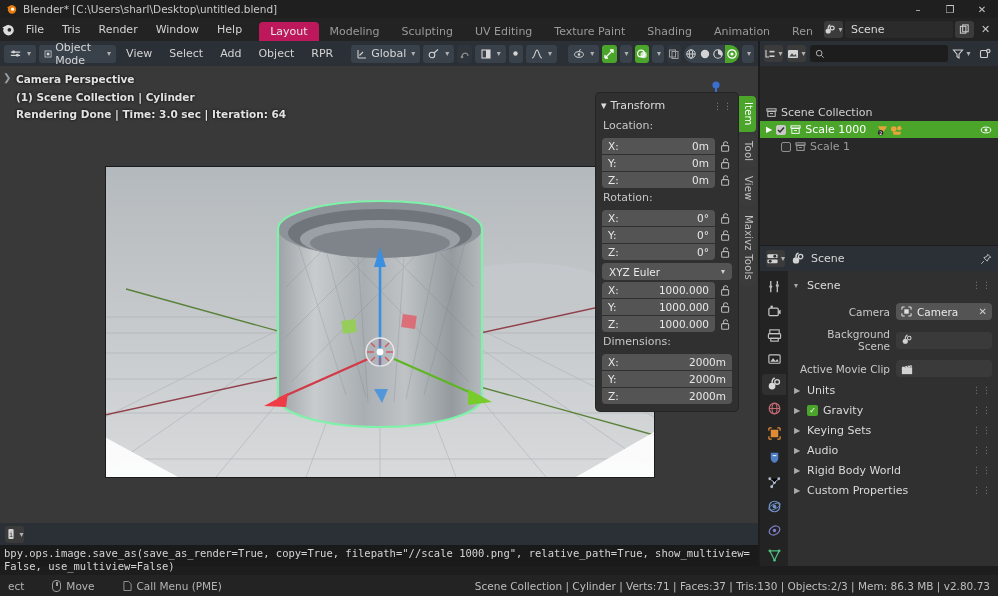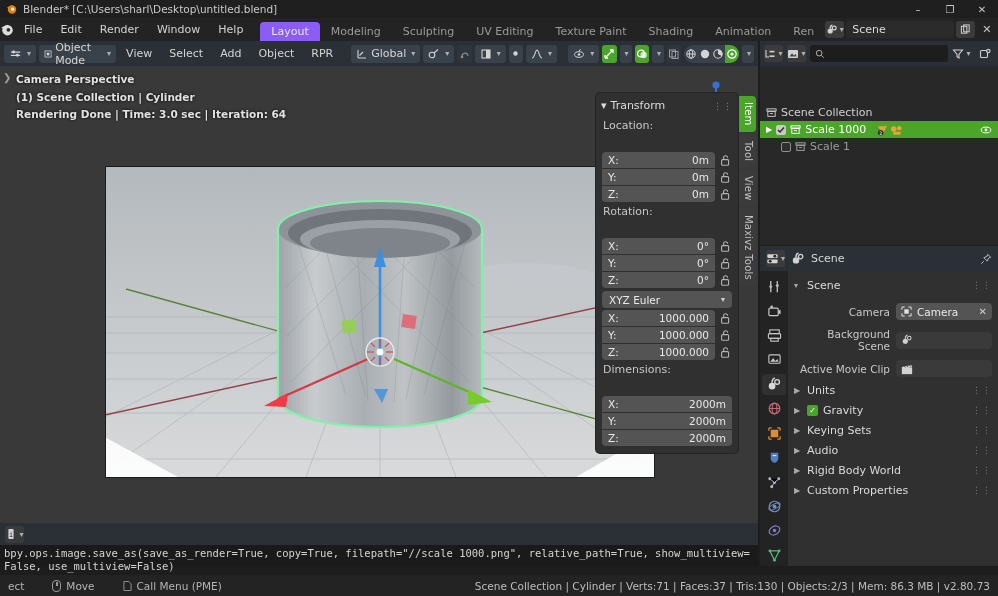--- a/index.html
+++ b/index.html
@@ -29,21 +29,21 @@
     position: relative;
   }
   .blender-logo { width: 26px; display:flex; align-items:center; justify-content:center; }
   .menu-item { padding: 0 9px; display: flex; align-items: center; font-size: 11px; color: #d3d3d3; white-space: nowrap;}
   .ws-tabs { display: flex; align-items: flex-end; margin-left: 8px; }
   .ws-tab {
     padding: 0 11px; height: 19px; display: flex; align-items: center;
     font-size: 11px; color: #9a9a9a; border-radius: 4px 4px 0 0; align-self: flex-end;
     white-space: nowrap;
   }
-  .ws-tab.active { background: #8b5cf6; color: #e6e6e6; }
+  .ws-tab.active { background: #be185d; color: #e6e6e6; }
   .topbar-right { margin-left: auto; display: flex; align-items: center; gap: 2px; padding-right: 3px; }
   .field-dark {
     background: #2b2b2b; border-radius: 3px; height: 17px; display: flex; align-items: center;
     padding: 0 6px; font-size: 11px; color: #d8d8d8;
   }
   .icon-btn {
     width: 19px; height: 17px; background: #3b3b3b; border-radius: 3px;
     display: flex; align-items: center; justify-content: center; color: #c8c8c8;
   }
   .icon-btn.flat { background: transparent; }
@@ -82,21 +82,21 @@
   .floor { position: absolute; inset: 0; background:
       linear-gradient(to bottom, #b7bcc0 0%, #c3c7ca 35%, #cfd2d4 60%, #d7d9da 100%); }
 
   .axis-gizmo { position: absolute; right: 14px; top: 12px; width: 52px; height: 52px; z-index: 4; }
 
   
   .npanel { position: absolute; right: 20px; top: 27px; width: 142px; background: #303030;
             border-radius: 4px; padding: 4px 0 6px 0; z-index: 4; box-shadow: 0 0 0 1px #242424;}
   .np-title { display: flex; align-items: center; gap: 4px; padding: 2px 5px 5px 5px; font-size: 11px; color: #dcdcdc;}
   .np-grip { margin-left: auto; color: #757575; font-size: 9px; letter-spacing: 1px;}
-  .np-label { font-size: 11px; color: #c6c6c6; padding: 2px 0 20px 7px; }
+  .np-label { font-size: 11px; color: #c6c6c6; padding: 2px 0 6px 7px; }
   .np-rowgrp { margin: 0 6px; }
   .np-row { display: flex; align-items: center; gap: 4px; margin-bottom: 1px; }
   .np-field {
     flex: 1; height: 16px; background: #545454; display: flex; align-items: center;
     justify-content: space-between; padding: 0 6px; font-size: 10.5px; color: #e8e8e8;
   }
   .np-rowgrp .np-row:first-child .np-field { border-radius: 4px 4px 0 0; }
   .np-rowgrp .np-row:last-child .np-field { border-radius: 0 0 4px 4px; }
   .np-lock { width: 13px; height: 13px; display: flex; align-items: center; justify-content: center; color: #b4b4b4; }
   .np-select { margin: 3px 6px 2px 6px; height: 17px; background: #545454; border-radius: 4px;
@@ -181,21 +181,21 @@
 
 <div class="topbar">
   <div class="blender-logo">
     <svg width="15" height="15" viewBox="0 0 12 12">
         <circle cx="6" cy="6.5" r="4.2" fill="#ddd"></circle>
         <circle cx="6.7" cy="6.2" r="1.5" fill="#2b2b2b"></circle>
         <path d="M1 4.3 L6 2.2 L6 3.6 L2.4 5.2 Z" fill="#ddd"></path>
       </svg>
   </div>
   <div class="menu-item">File</div>
-  <div class="menu-item">Edit</div>
+  <div class="menu-item">Tris</div>
   <div class="menu-item">Render</div>
   <div class="menu-item">Window</div>
   <div class="menu-item">Help</div>
 
   <div class="ws-tabs">
     <div class="ws-tab active">Layout</div>
     <div class="ws-tab">Modeling</div>
     <div class="ws-tab">Sculpting</div>
     <div class="ws-tab">UV Editing</div>
     <div class="ws-tab">Texture Paint</div>

